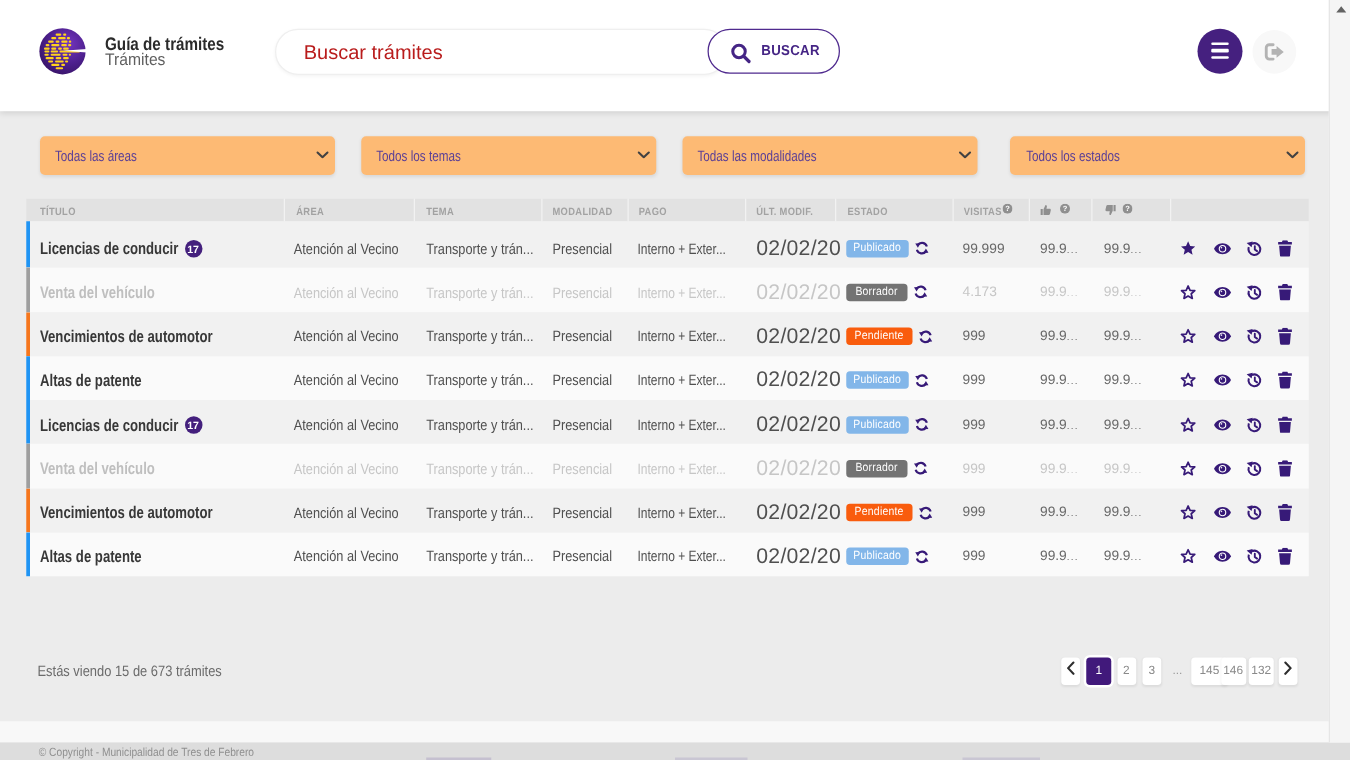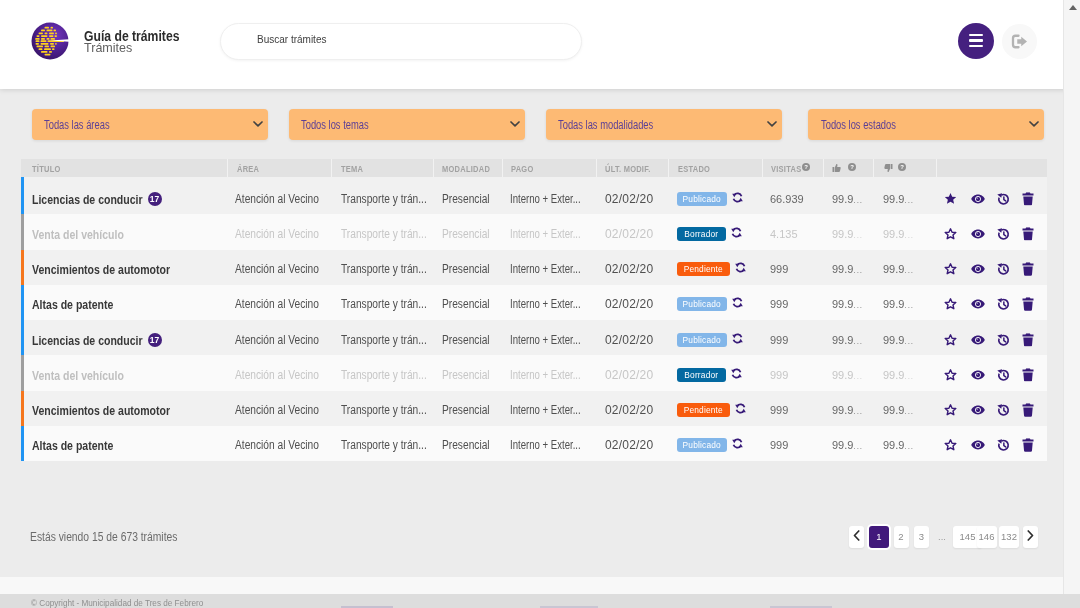--- a/index.html
+++ b/index.html
@@ -4,21 +4,21 @@
 <title>Trámites</title>
 <style>
 *{margin:0;padding:0;box-sizing:border-box}
 html,body{width:1080px;height:608px;overflow:hidden}
 body{font-family:"Liberation Sans",sans-serif;background:#ececec;position:relative}
 
 #topbar{position:absolute;left:0;top:0;width:1080px;height:89px;background:#fff;box-shadow:0 1px 5px rgba(0,0,0,.13)}
 #brand-title{position:absolute;left:84px;top:28px;font-size:14.5px;font-weight:bold;color:#2b2b2b;transform:scaleX(.84);transform-origin:left top}
 #brand-sub{position:absolute;left:84px;top:39.5px;font-size:13.5px;color:#5f5f5f;transform:scaleX(.93);transform-origin:left top}
 #searchbox{position:absolute;left:220px;top:23px;width:362px;height:37px;background:#fff;border:1px solid #efefef;border-radius:19px;box-shadow:0 1px 3px rgba(0,0,0,.05)}
-#searchbox span{position:absolute;left:36px;top:10px;font-size:10px;color:#404040}
+#searchbox span{position:absolute;left:22px;top:10px;font-size:16px;color:#b91c1c}
 #btn-buscar{position:absolute;left:566px;top:23px;width:106px;height:36px;background:#fff;border:1.8px solid #4f2a8e;border-radius:18px}
 #btn-buscar .txt{position:absolute;left:42px;top:10.5px;font-size:11.5px;font-weight:bold;letter-spacing:.3px;color:#452585;transform:scaleX(.92);transform-origin:left top}
 #btn-buscar svg{position:absolute;left:17px;top:9.5px}
 #btn-nuevo{position:absolute;left:797px;top:22px;width:152px;height:36px;background:#4a1f85;border-radius:18px}
 #btn-nuevo .txt{position:absolute;left:44px;top:14px;white-space:nowrap;font-size:13.5px;font-weight:bold;letter-spacing:0;color:#fff;transform:scaleX(.8);transform-origin:left top}
 #btn-nuevo svg{position:absolute;left:16.5px;top:11.5px}
 #btn-burger{position:absolute;left:958px;top:23px;width:36px;height:36px;border-radius:50%;background:#45207f}
 #btn-burger i{position:absolute;left:10.75px;width:14.5px;height:2.6px;background:#fff;border-radius:1px}
 #btn-exit{position:absolute;left:1002px;top:23.5px;width:35px;height:35px;border-radius:50%;background:#f8f8f8}
 #btn-exit svg{position:absolute;left:9px;top:10px}
@@ -41,26 +41,26 @@
 .bar.blue{background:#2094f3}
 .bar.gray{background:#9e9e9e}
 .bar.orange{background:#f5761d}
 .c{position:absolute;top:calc(50% + 2px);transform:translateY(-50%);white-space:nowrap}
 .title{left:10.5px;font-size:13.5px;font-weight:bold;color:#383838;transform:translateY(-50%) scaleX(.78);transform-origin:left center}
 .cell{font-size:12px;color:#4f4f4f;transform:translateY(-50%) scaleX(.85);transform-origin:left center}
 .c-area{left:214px}
 .c-tema{left:320px}
 .c-mod{left:421px}
 .c-pago{left:489px;transform:translateY(-50%) scaleX(.8) !important}
-.c-date{left:584px;font-size:12px;color:#4f4f4f;letter-spacing:.2px}
-.st{left:656px;display:flex;gap:4.5px}
+.c-date{left:584px;font-size:17px;color:#4f4f4f;letter-spacing:.2px}
+.st{left:656px;display:flex;align-items:center;gap:4.5px}
 .c-badge{height:14px;border-radius:3px;color:#fff;font-size:9.5px;line-height:14.5px;text-align:center;letter-spacing:.2px}
 .b-pub .bt,.b-bor .bt,.b-pen .bt{display:inline-block;transform:scaleX(.88);transform-origin:center}
 .b-pub{background:#82b6e9;width:50px}
-.b-bor{background:#0369a1;width:49px}
+.b-bor{background:#737373;width:49px}
 .b-pen{background:#f95c0d;width:53px}
 
 .c-vis{left:749px;font-size:11px;color:#676767}
 .c-th1{left:811px;font-size:11px;color:#676767}
 .c-th2{left:862px;font-size:11px;color:#676767}
 .num-dots{font-size:8px;letter-spacing:1px}
 .ic{position:absolute;top:calc(50% + 2px);transform:translateY(-50%)}
 .ic-star{left:923px}
 .ic-eye{left:949.5px}
 .ic-hist{left:975.5px}
@@ -133,20 +133,27 @@
         <rect x="18" y="29" width="3" height="1.75" rx="0.85"></rect>
         <rect x="13.5" y="31.7" width="6" height="1.75" rx="0.85"></rect>
       </g>
       <path d="M38.5 17.1 L19.5 18.5 L38.5 19.9 Z" fill="#fff"></path>
   </svg>
   <div id="brand-title">Guía de trámites</div>
   <div id="brand-sub">Trámites</div>
   <div id="searchbox">
       <span>Buscar trámites</span>
     </div>
+  <div id="btn-buscar">
+    <svg width="18" height="18" viewBox="0 0 18 18">
+        <circle cx="7.2" cy="7.2" r="5" fill="none" stroke="#452585" stroke-width="2.4"></circle>
+        <line x1="11" y1="11" x2="15.2" y2="15.2" stroke="#452585" stroke-width="2.6" stroke-linecap="round"></line>
+      </svg>
+    <span class="txt">BUSCAR</span>
+  </div>
   <div id="btn-burger">
       <i style="top:10.5px"></i>
       <i style="top:16.1px"></i>
       <i style="top:21.7px"></i>
     </div>
   <div id="btn-exit">
     <svg width="17" height="15" viewBox="0 0 34 30">
       <path d="M15 3.5H9A5 5 0 0 0 4 8.5v13a5 5 0 0 0 5 5h6" fill="none" stroke="#b3b3b3" stroke-width="4.6" stroke-linecap="round"></path>
       <path d="M12.5 10.5h8V5.5L32 15 20.5 24.5V19.5h-8z" fill="#b3b3b3"></path>
     </svg>
@@ -228,21 +235,21 @@
     <span class="c c-date">02/02/20</span>
     <span class="c st">
         <span class="c-badge b-pub"><span class="bt">Publicado</span></span>
         <svg width="11" height="11" viewBox="0 0 22 22">
           <path fill="none" stroke="#371a78" stroke-width="3.5" d="M3 13.6A8.3 8.3 0 0 0 17.6 16"></path>
           <path fill="#371a78" d="M21.6 18.3l-8.2.4 4-7z"></path>
           <path fill="none" stroke="#371a78" stroke-width="3.5" d="M19 8.4A8.3 8.3 0 0 0 4.4 6"></path>
           <path fill="#371a78" d="M.4 3.7l8.2-.4-4 7z"></path>
         </svg>
       </span>
-    <span class="c c-vis">66.939</span>
+    <span class="c c-vis">99.999</span>
     <span class="c c-th1">99.9<span class="num-dots">...</span></span>
     <span class="c c-th2">99.9<span class="num-dots">...</span></span>
     <svg class="ic ic-star" width="13" height="13" viewBox="0 0 24 24">
         <path fill="#371a78" d="M12 1l3.1 6.8 7.4.7-5.6 4.9 1.7 7.3L12 16.9l-6.6 3.8 1.7-7.3L1.5 8.5l7.4-.7z"></path>
       </svg>
     <svg class="ic ic-eye" width="14" height="10" viewBox="0 0 28 20">
         <path fill="#371a78" d="M14 1.2C7.3 1.2 2.2 5.8.5 10c1.7 4.2 6.8 8.8 13.5 8.8S25.8 14.2 27.5 10C25.8 5.8 20.7 1.2 14 1.2z"></path>
         <circle cx="14" cy="10" r="5.2" fill="none" stroke="#fff" stroke-width="1.8"></circle>
         <circle cx="14" cy="10" r="3.3" fill="#371a78"></circle>
         <circle cx="12.3" cy="8.2" r="1.3" fill="#fff" opacity=".9"></circle>
@@ -267,21 +274,21 @@
     <span class="c c-date">02/02/20</span>
     <span class="c st">
         <span class="c-badge b-bor"><span class="bt">Borrador</span></span>
         <svg width="11" height="11" viewBox="0 0 22 22">
           <path fill="none" stroke="#371a78" stroke-width="3.5" d="M3 13.6A8.3 8.3 0 0 0 17.6 16"></path>
           <path fill="#371a78" d="M21.6 18.3l-8.2.4 4-7z"></path>
           <path fill="none" stroke="#371a78" stroke-width="3.5" d="M19 8.4A8.3 8.3 0 0 0 4.4 6"></path>
           <path fill="#371a78" d="M.4 3.7l8.2-.4-4 7z"></path>
         </svg>
       </span>
-    <span class="c c-vis">4.135</span>
+    <span class="c c-vis">4.173</span>
     <span class="c c-th1">99.9<span class="num-dots">...</span></span>
     <span class="c c-th2">99.9<span class="num-dots">...</span></span>
     <svg class="ic ic-star" width="13" height="13" viewBox="0 0 24 24">
         <path fill="none" stroke="#371a78" stroke-width="2.6" stroke-linejoin="round" d="M12 2.4l2.9 6.3 6.9.65-5.2 4.55 1.55 6.8L12 17.2l-6.15 3.5 1.55-6.8L2.2 9.35l6.9-.65z"></path>
       </svg>
     <svg class="ic ic-eye" width="14" height="10" viewBox="0 0 28 20">
         <path fill="#371a78" d="M14 1.2C7.3 1.2 2.2 5.8.5 10c1.7 4.2 6.8 8.8 13.5 8.8S25.8 14.2 27.5 10C25.8 5.8 20.7 1.2 14 1.2z"></path>
         <circle cx="14" cy="10" r="5.2" fill="none" stroke="#fff" stroke-width="1.8"></circle>
         <circle cx="14" cy="10" r="3.3" fill="#371a78"></circle>
         <circle cx="12.3" cy="8.2" r="1.3" fill="#fff" opacity=".9"></circle>

